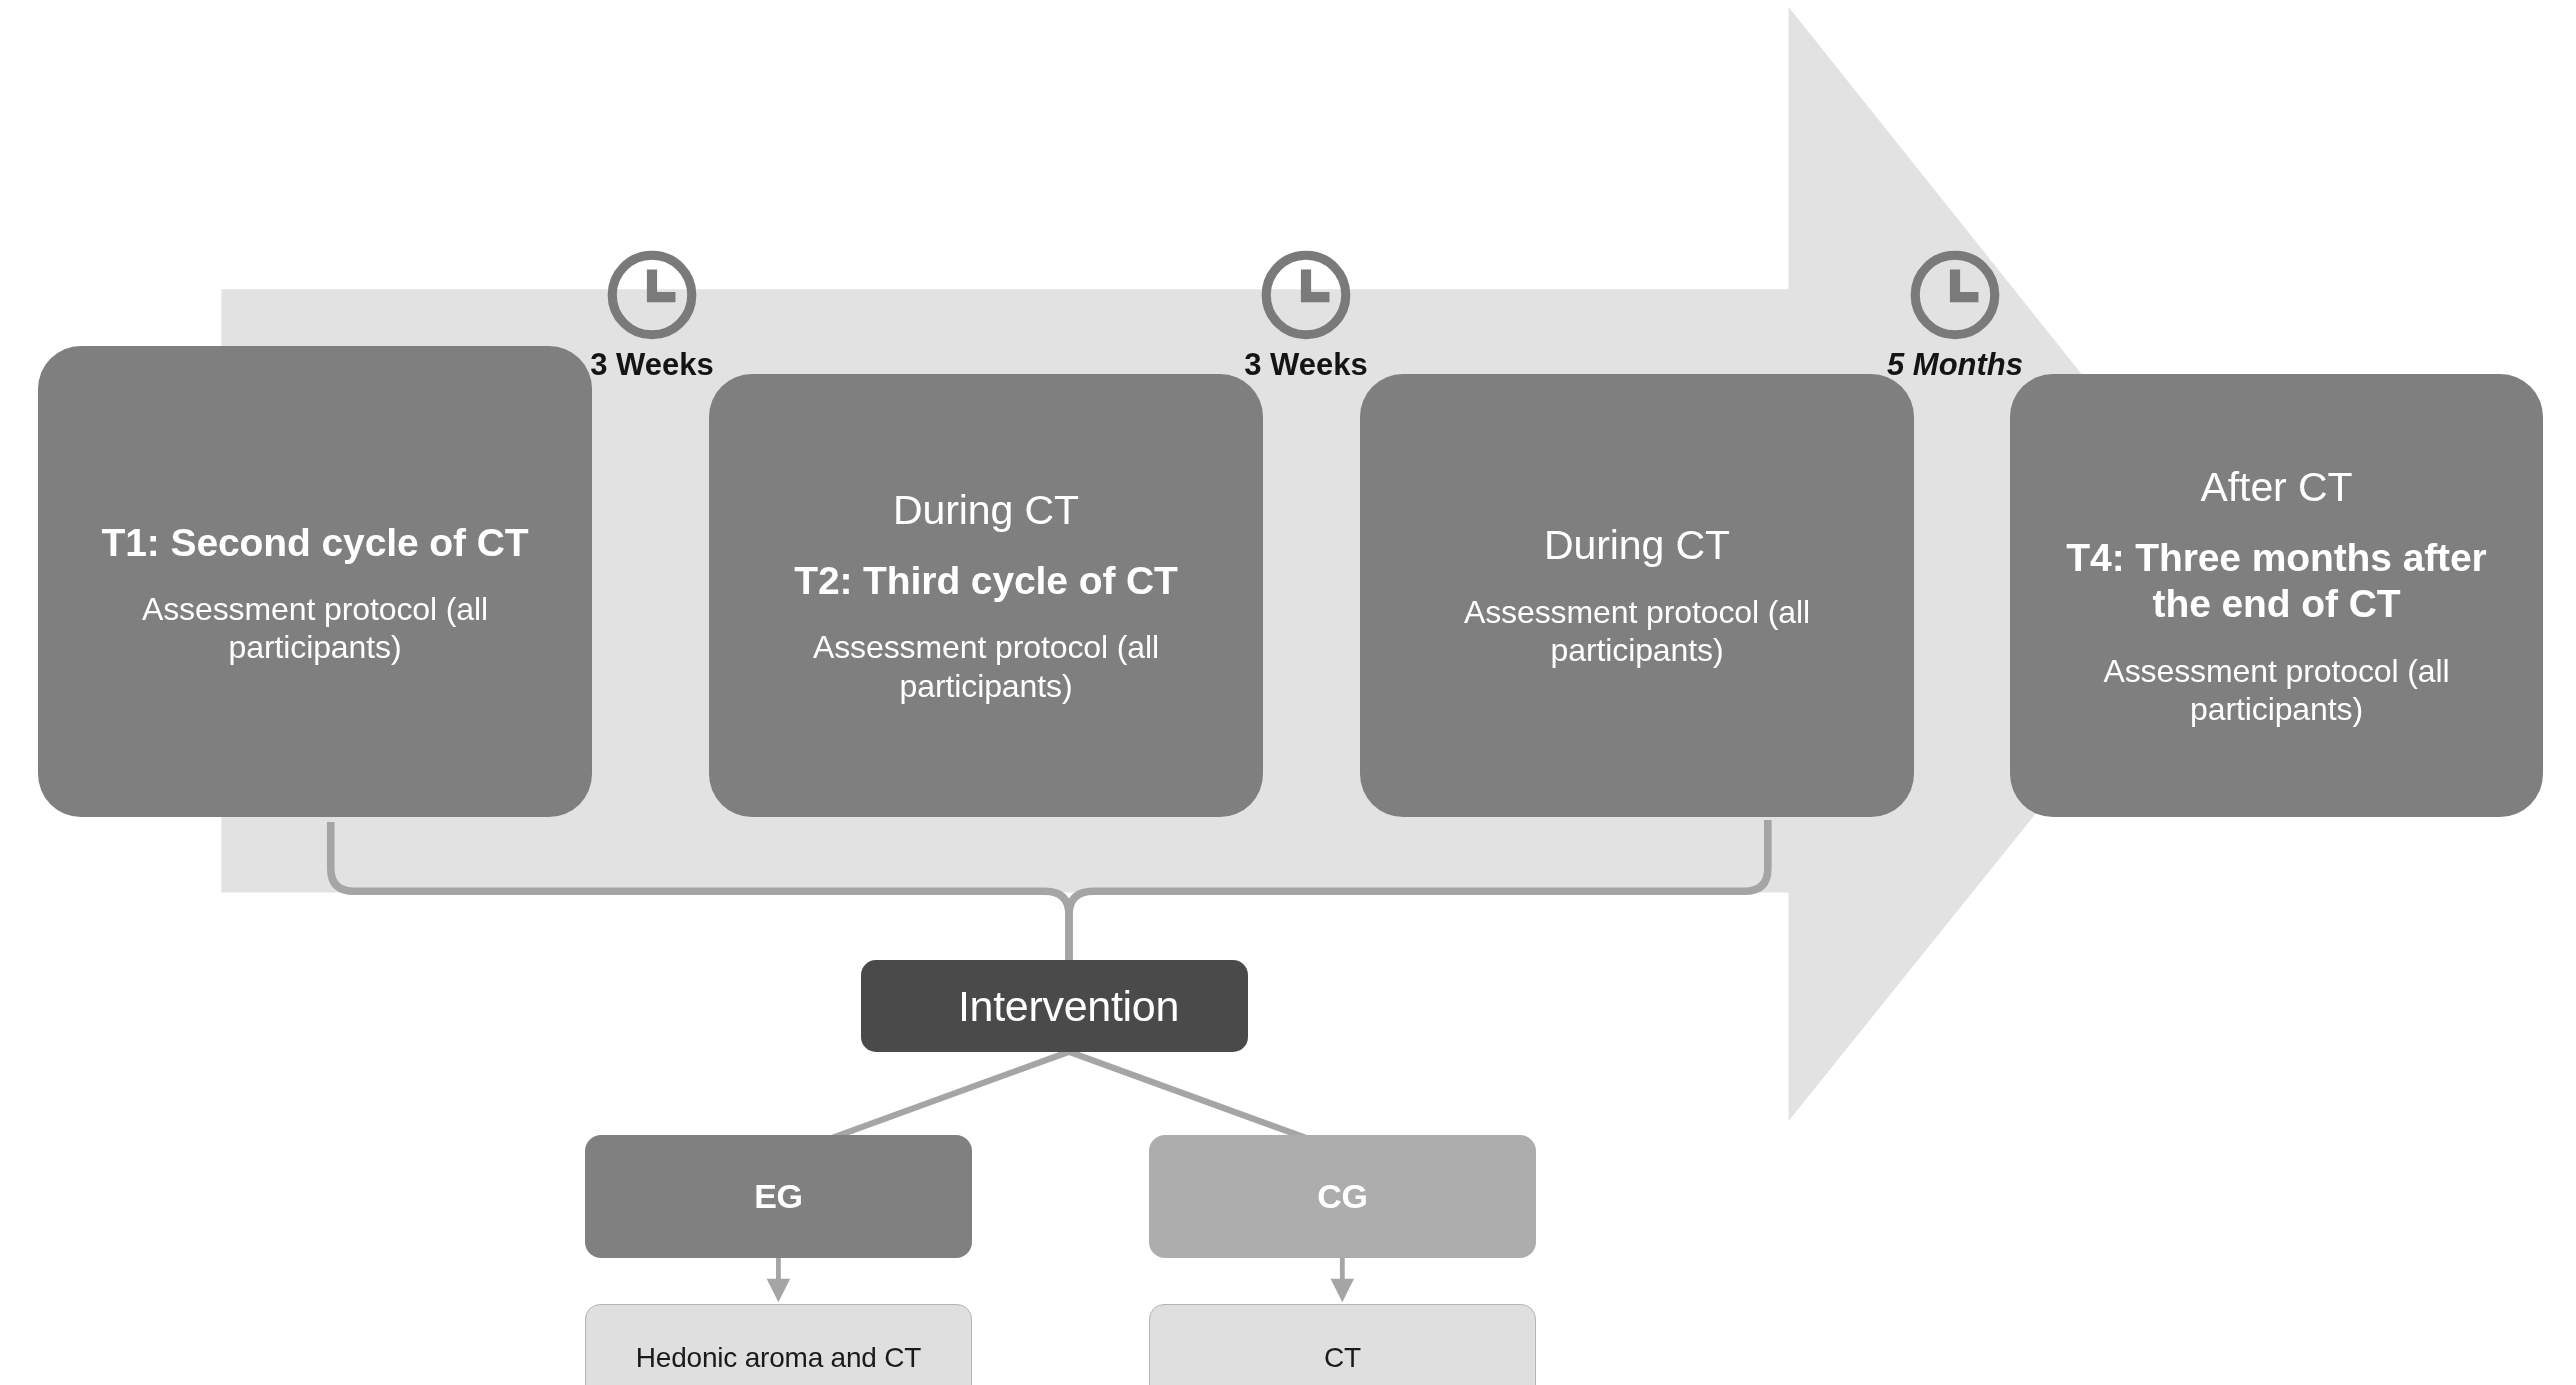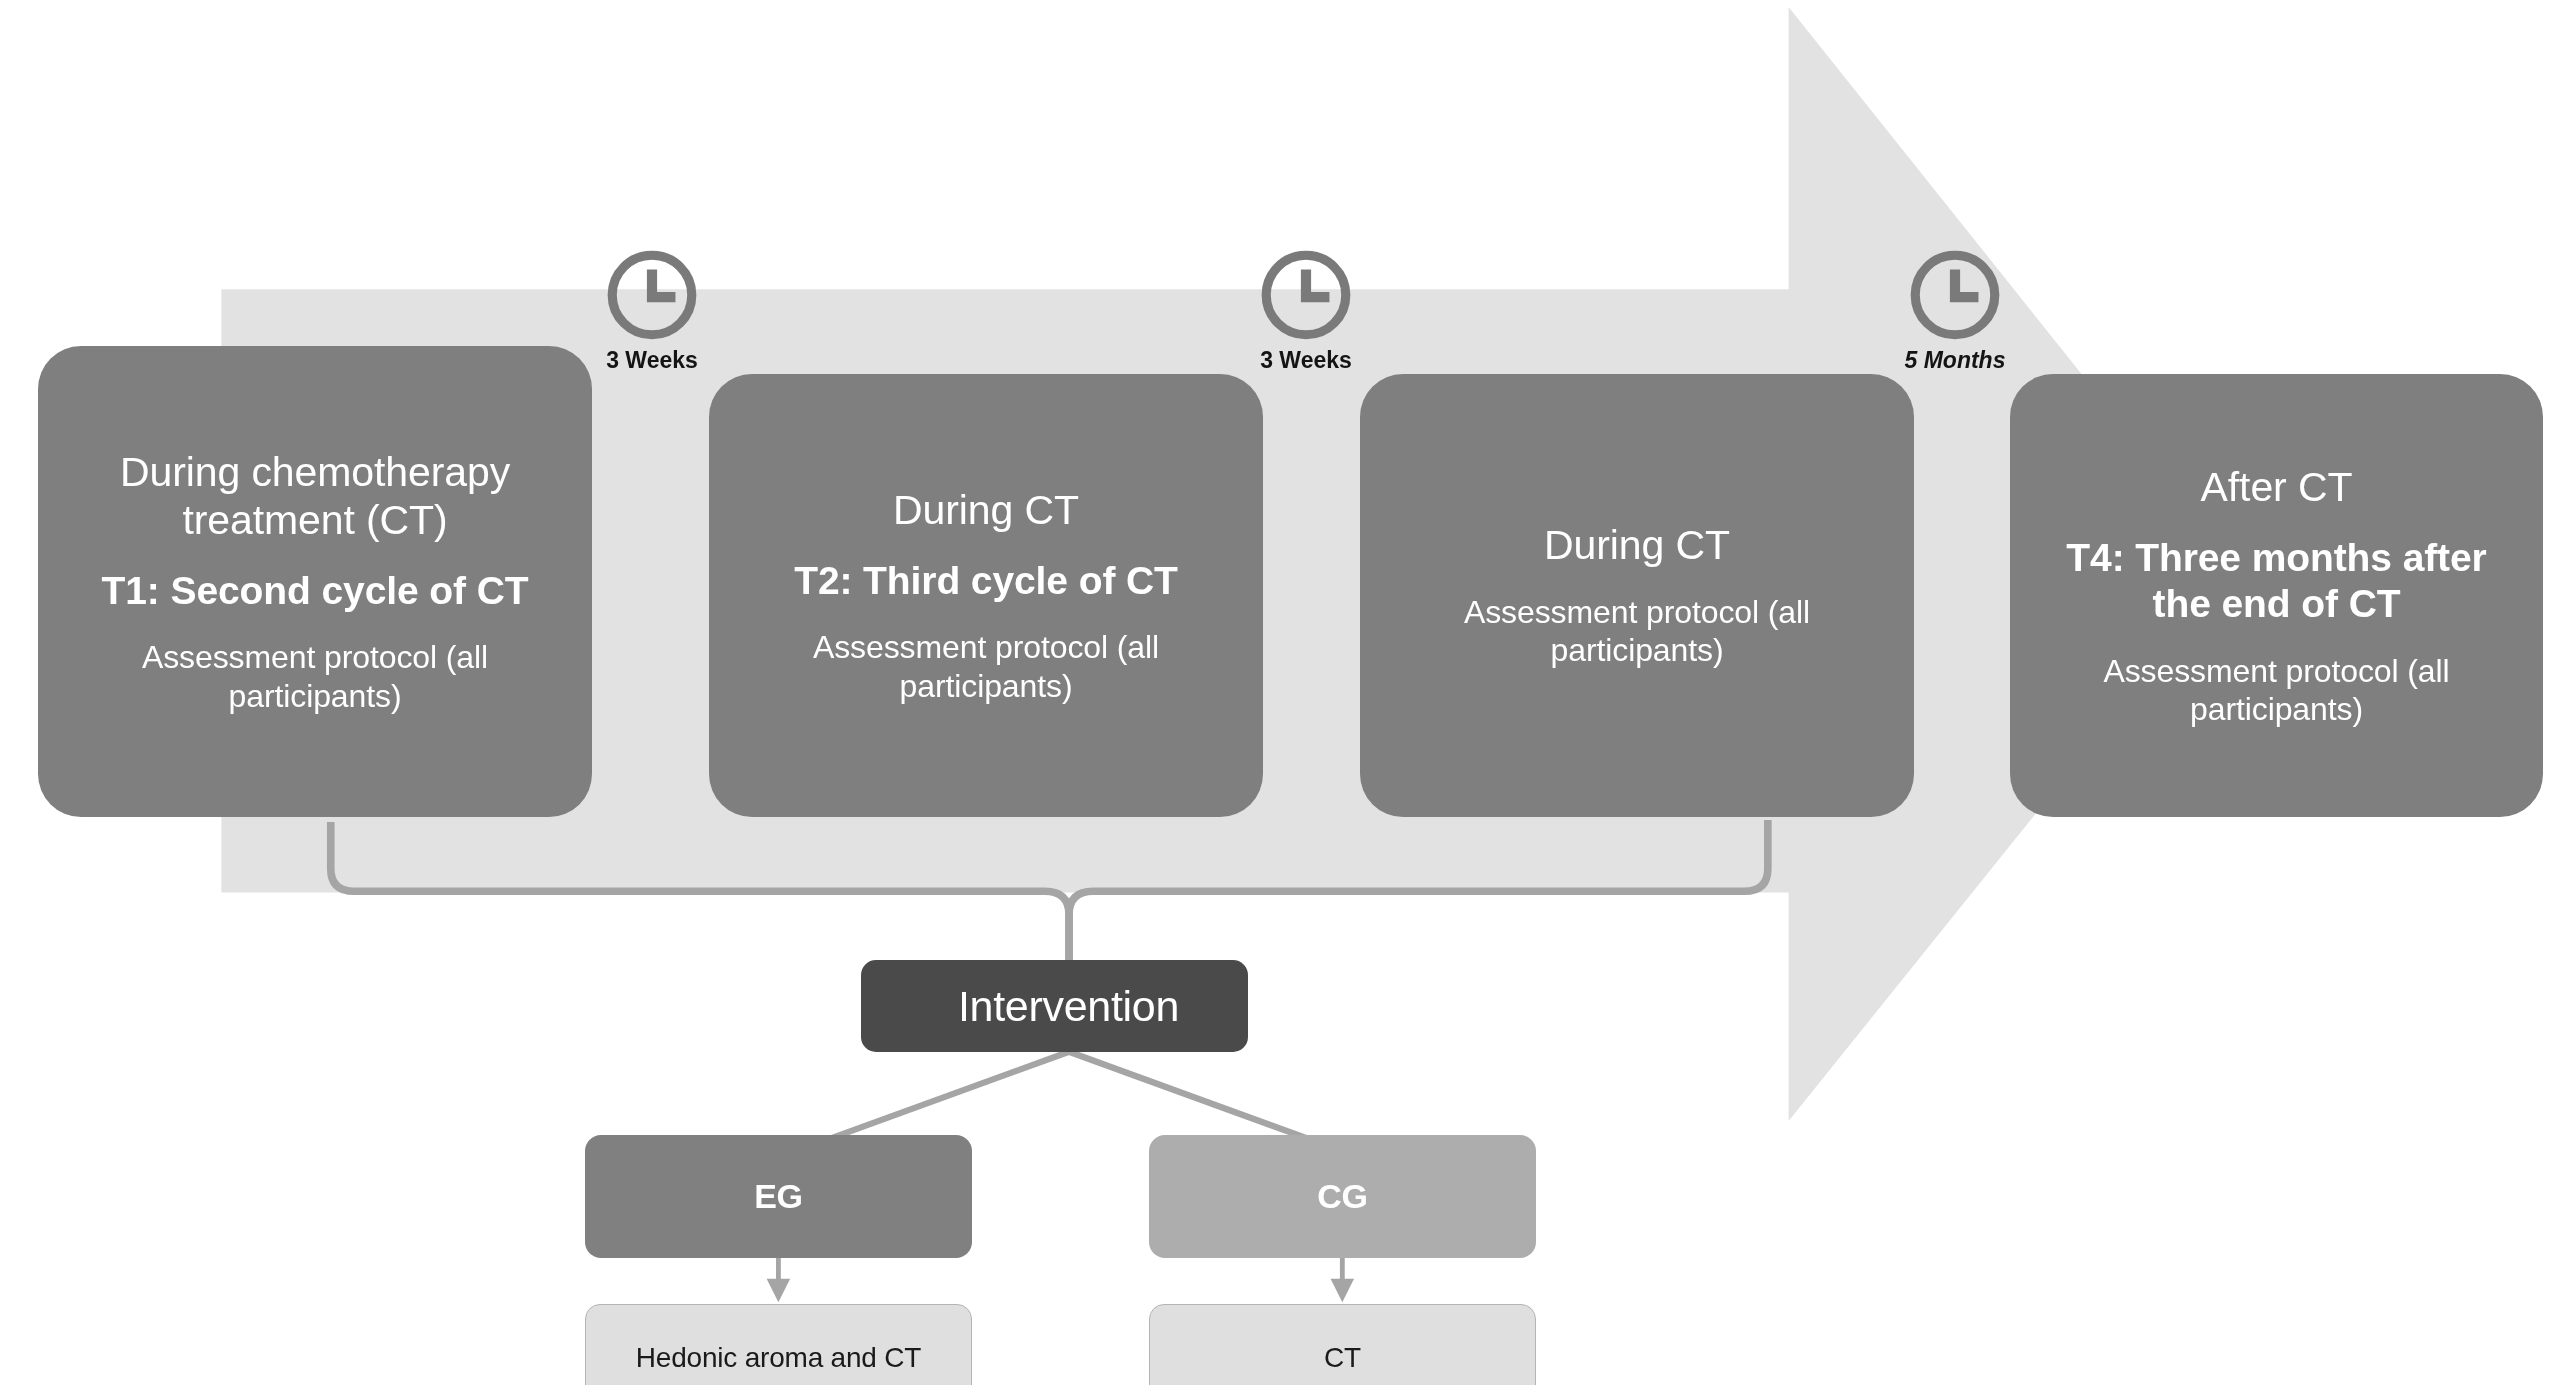--- a/index.html
+++ b/index.html
@@ -65,21 +65,21 @@
     width: 152px;
     text-align: center;
   }
   .clock-icon {
     display: block;
     margin: 0 auto;
   }
   .clock-label {
     display: block;
     margin-top: 1.4px;
-    font-size: 23px;
+    font-size: 31px;
     font-weight: 700;
     color: #141414;
     letter-spacing: 0px;
     white-space: nowrap;
   }
   
   .flow-box {
     position: absolute;
     box-sizing: border-box;
     display: flex;
@@ -127,21 +127,20 @@
 </head>
 <body>
 
 <div id="stage">
 
   <svg id="arrow-svg" viewBox="0 0 3723 2003" xmlns="http://www.w3.org/2000/svg">
     <polygon points="320,418 2585,418 2585,10 3230,818 2585,1620 2585,1290 320,1290" fill="#e2e2e2"></polygon>
   </svg>
 
   <div class="stage-box" id="stage-box-t1" style="left:38px; top:346px; width:554px; height:471px;">
-    <div class="stage-line-top">During chemotherapy treatment (CT)</div>
     <div class="stage-line-main">T1: Second cycle of CT</div>
     <div class="stage-line-sub">Assessment protocol (all participants)</div>
   </div>
 
   <div class="stage-box" id="stage-box-t2" style="left:709px; top:374px; width:554px; height:443px;">
     <div class="stage-line-top">During CT</div>
     <div class="stage-line-main">T2: Third cycle of CT</div>
     <div class="stage-line-sub">Assessment protocol (all participants)</div>
   </div>
 

